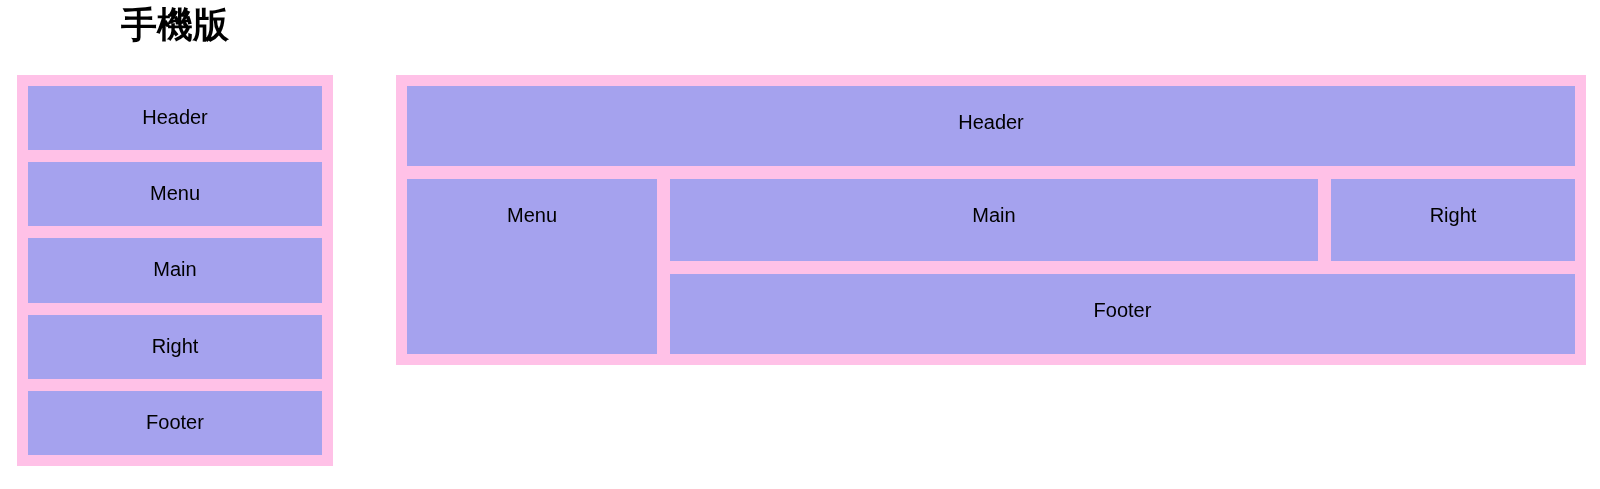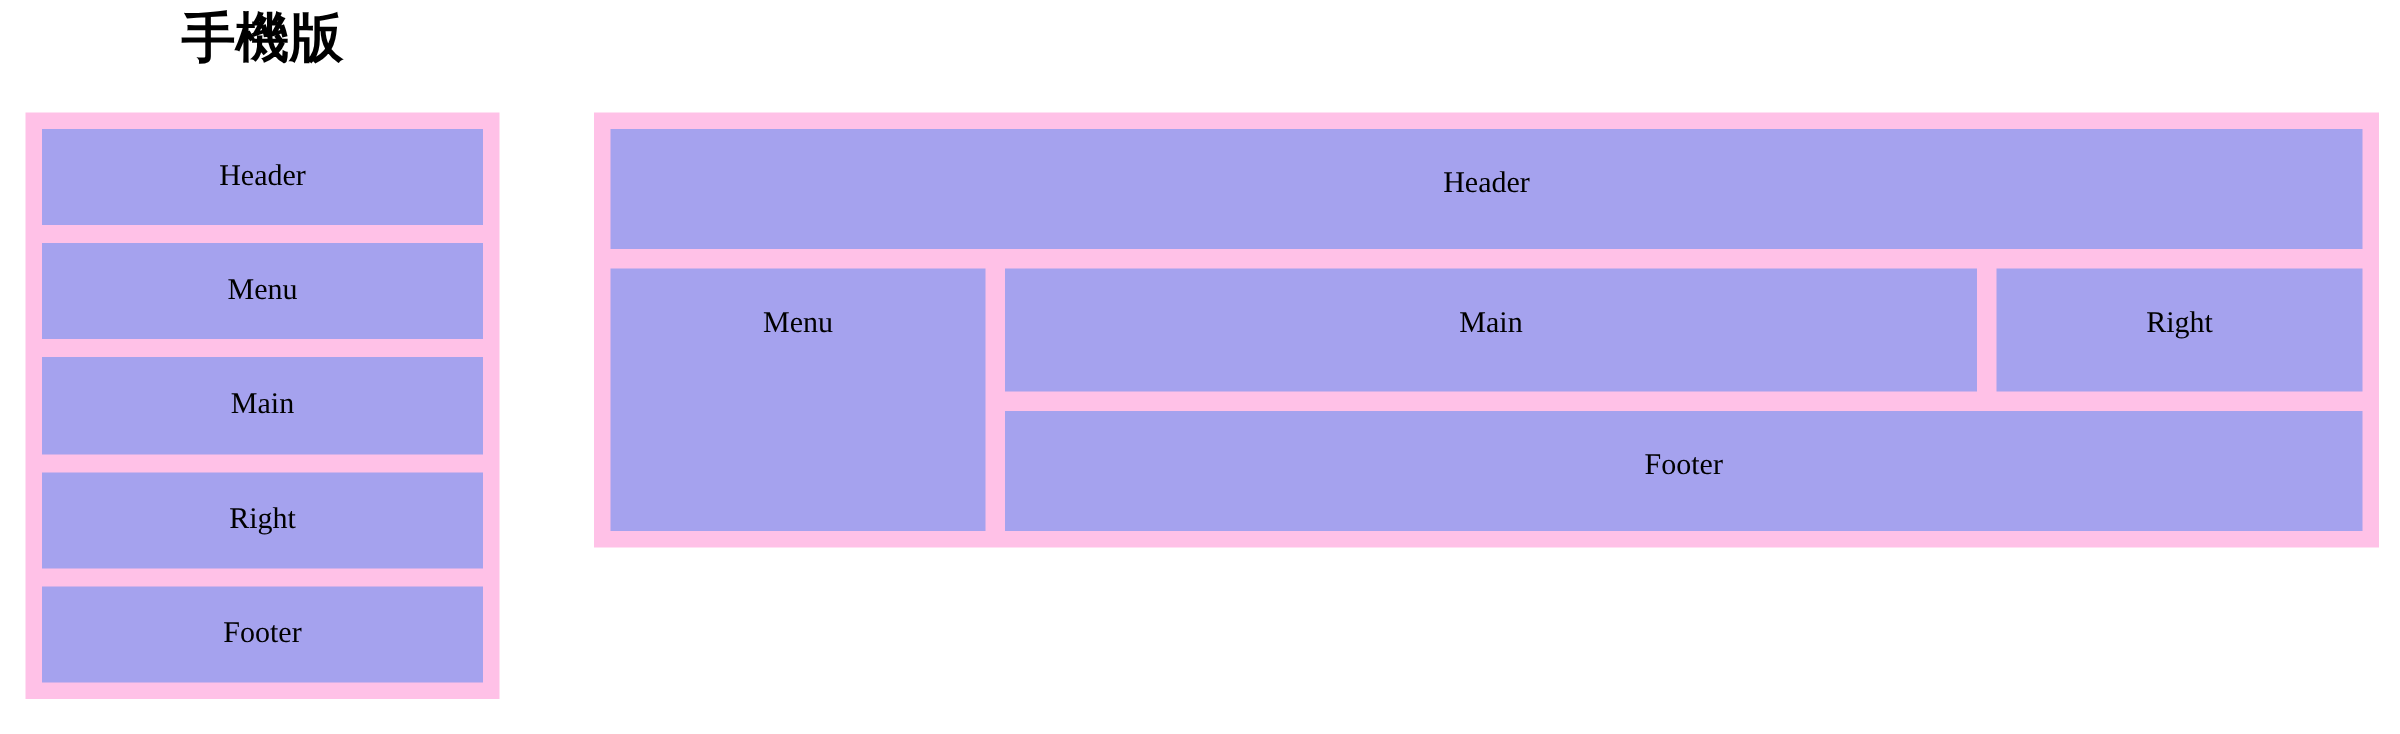--- a/index.html
+++ b/index.html
@@ -53,21 +53,21 @@
     width: 1190px;
     height: 290px;
     padding: 11px;
     grid-template-columns: 250px 1fr 244px;
     grid-template-rows: 80px 1fr 80px;
     gap: 13px;
   }
   .box {
     background: var(--purple, #a5a2ee);
     color: var(--text, #000000);
-    font-family: Liberation Serif, serif;
+    font-family: Liberation Sans, sans-serif;
     font-size: 20px;
     line-height: 23px;
     text-align: center;
     box-sizing: border-box;
   }
   #mobile-container .box { padding-top: 20px; }
   #desktop-container .box { padding-top: 25px; }
 
   .area-header { grid-column: 1 / 4; grid-row: 1; }
   .area-menu   { grid-column: 1;     grid-row: 2 / 4; }

